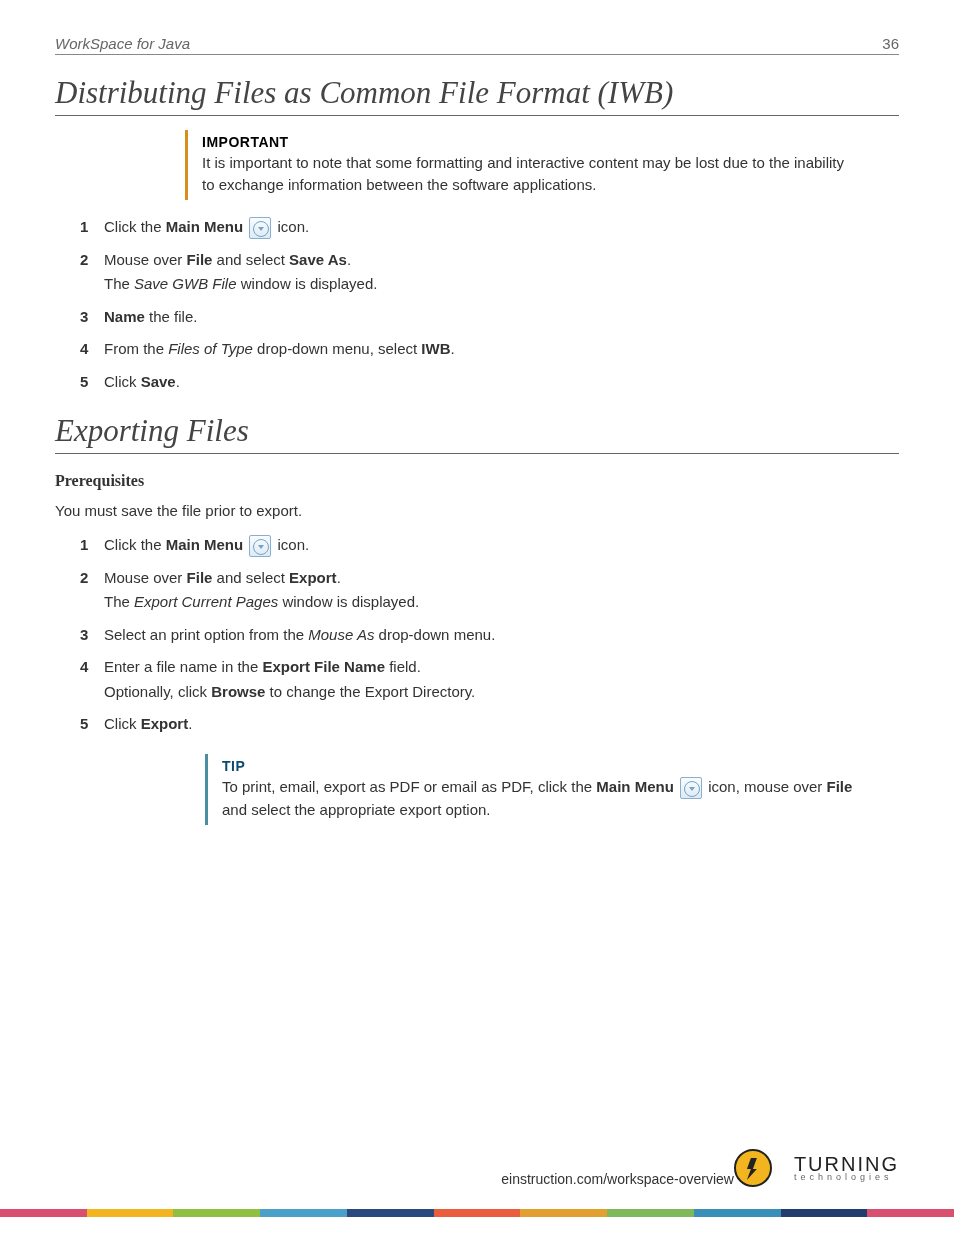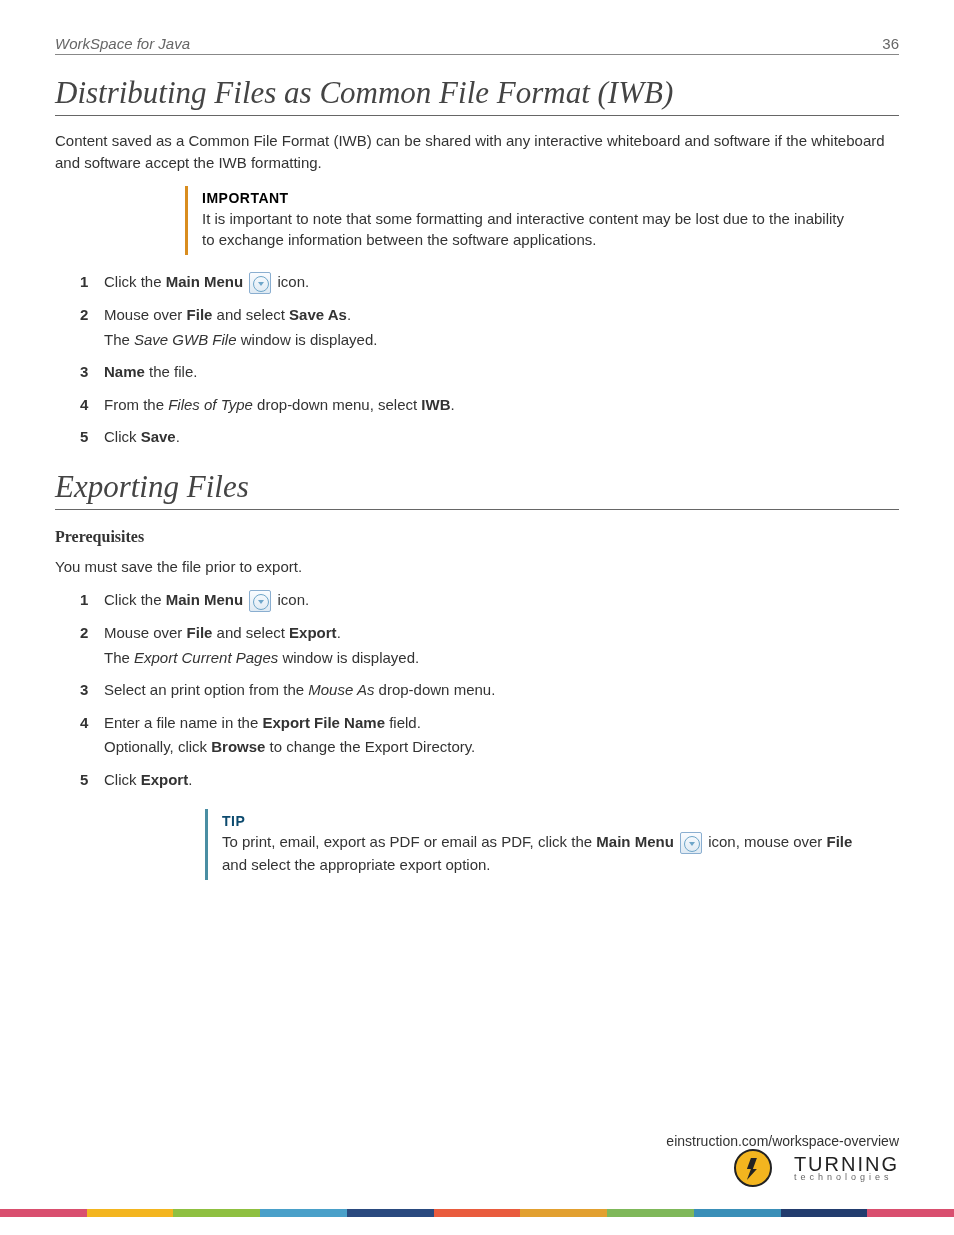--- a/index.html
+++ b/index.html
@@ -119,21 +119,20 @@
   b { font-weight: bold; text-align: right; }
   i { font-style: italic; }
   .footer {
     position: absolute;
     bottom: 48px;
     left: 55px;
     right: 55px;
     display: flex;
     justify-content: flex-end;
     align-items: flex-end;
-    flex-direction: column;
   }
   .footer-url { color: #333; font-size: 14px; }
   .logo {
     display: flex;
     align-items: center;
     gap: 22px;
   }
   .logo-mark {
     width: 38px; height: 38px;
     border-radius: 50%;
@@ -167,21 +166,20 @@
 
 <div class="page">
 
   <div class="header-row">
     <span class="header-title">WorkSpace for Java</span>
     <span class="page-num">36</span>
   </div>
 
   <h2 class="section">Distributing Files as Common File Format (IWB)</h2>
 
-  <p class="body">Content saved as a Common File Format (IWB) can be shared with any interactive whiteboard and software if the whiteboard and software accept the IWB formatting.</p>
 
   <div class="callout callout-important">
     <div class="callout-title">IMPORTANT</div>
     <div class="callout-body">It is important to note that some formatting and interactive content may be lost due to the inability to exchange information between the software applications.</div>
   </div>
 
   <ol class="steps">
     <li><span class="num">1</span>
       <span>Click the </span><b>Main Menu</b>
       <span class="menu-icon"></span>

